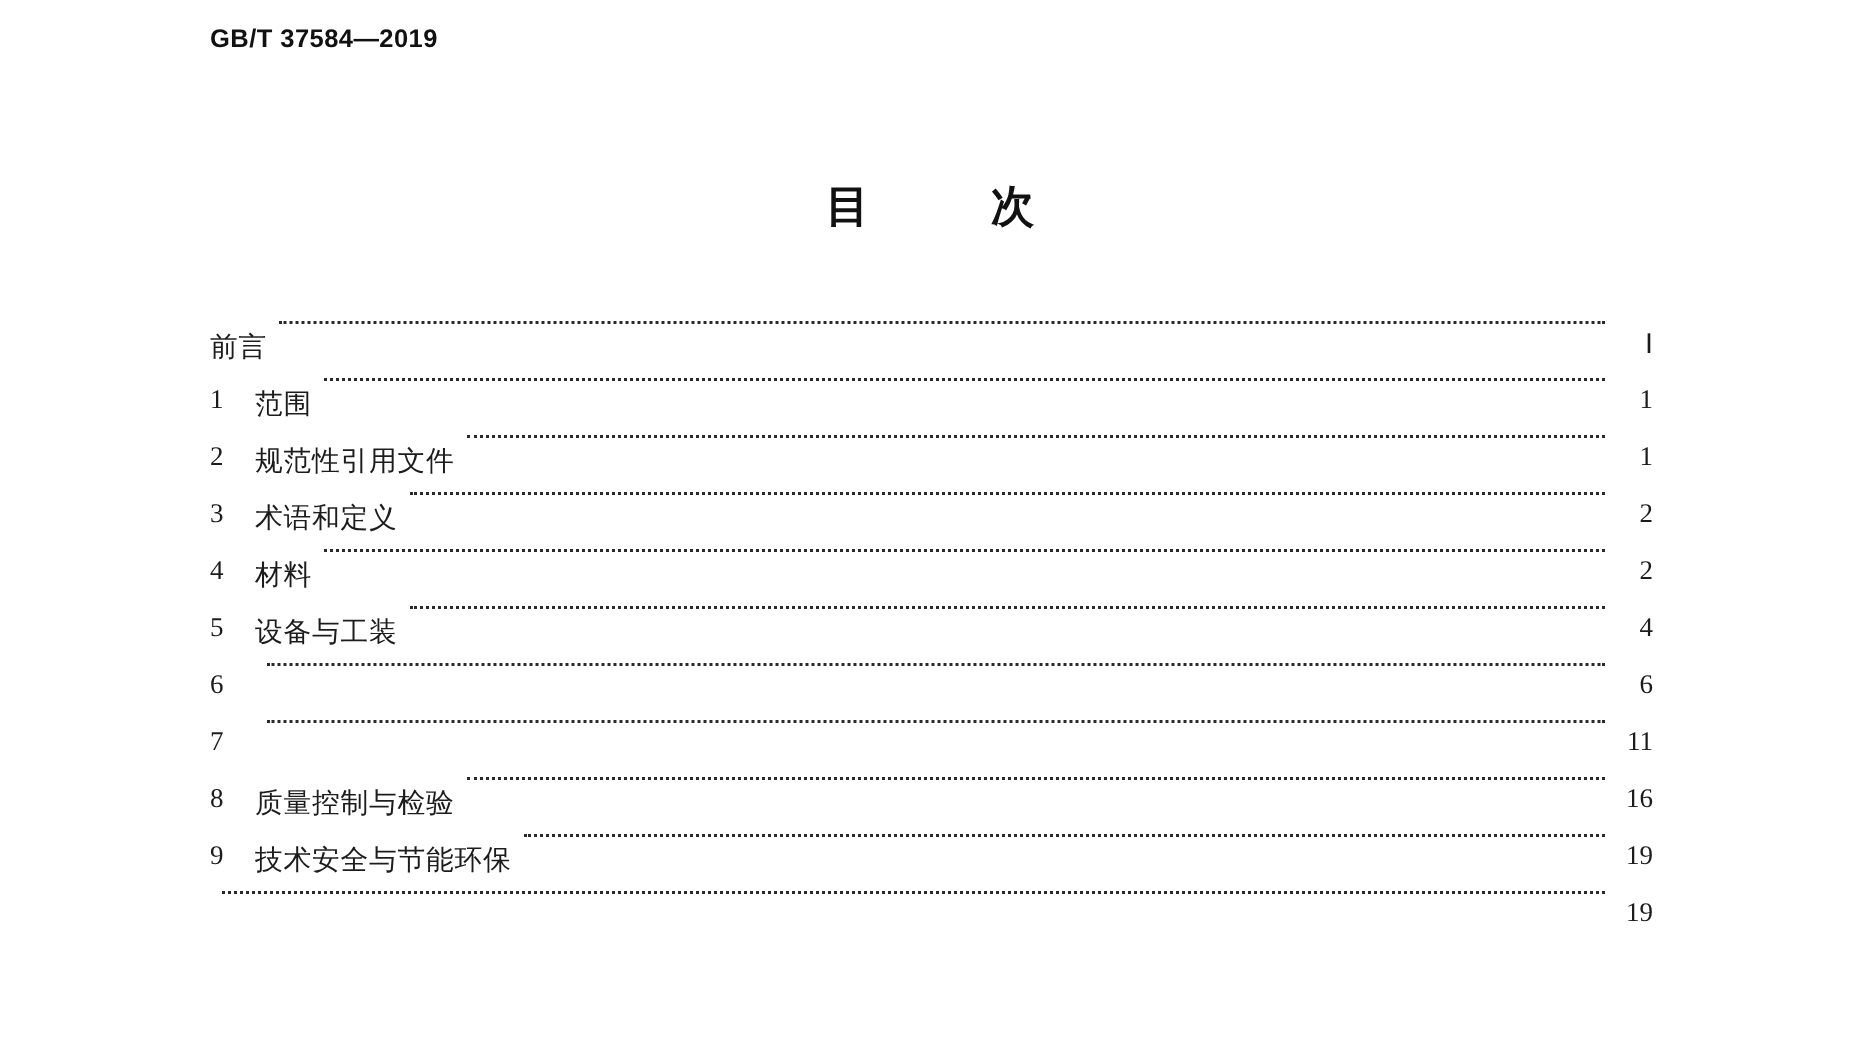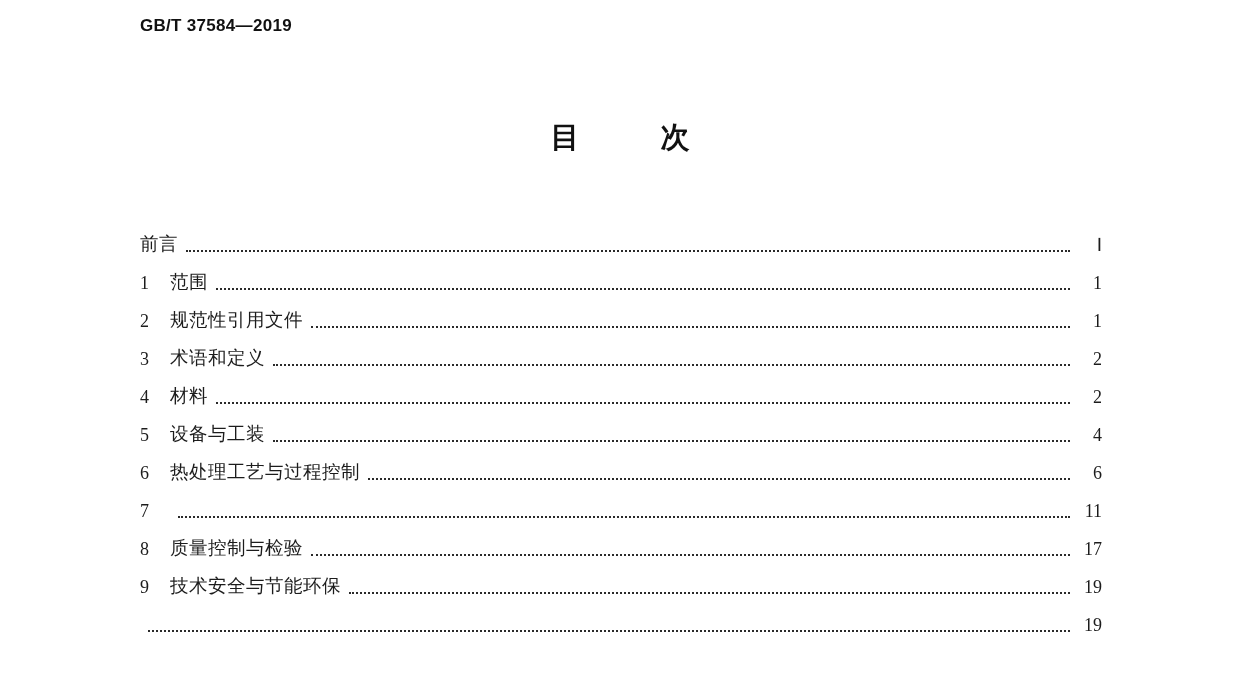--- a/index.html
+++ b/index.html
@@ -44,21 +44,21 @@
     color: #111;
   }
   .toc {
     position: absolute;
     left: 140px;
     top: 218px;
     width: 962px;
   }
   .toc-row {
     display: flex;
-    align-items: flex-end;
+    align-items: flex-start;
     height: 38px;
     font-size: 18.5px;
     color: #1c1c1c;
     white-space: nowrap;
   }
   .toc-num {
     display: inline-block;
     min-width: 30px;
     font-family: "Liberation Serif", serif;
     font-size: 18px;
@@ -136,36 +136,35 @@
 
     <div class="toc-row">
       <span class="toc-num">5</span>
       <span class="toc-label">设备与工装</span>
       <span class="toc-leader"></span>
       <span class="toc-page">4</span>
     </div>
 
     <div class="toc-row">
       <span class="toc-num">6</span>
-      <span class="toc-label">热处理工艺与过程控制</span>
       <span class="toc-leader"></span>
       <span class="toc-page">6</span>
     </div>
 
     <div class="toc-row">
       <span class="toc-num">7</span>
       <span class="toc-leader"></span>
       <span class="toc-page">11</span>
     </div>
 
     <div class="toc-row">
       <span class="toc-num">8</span>
       <span class="toc-label">质量控制与检验</span>
       <span class="toc-leader"></span>
-      <span class="toc-page">17</span>
+      <span class="toc-page">16</span>
     </div>
 
     <div class="toc-row">
       <span class="toc-num">9</span>
       <span class="toc-label">技术安全与节能环保</span>
       <span class="toc-leader"></span>
       <span class="toc-page">19</span>
     </div>
 
 

